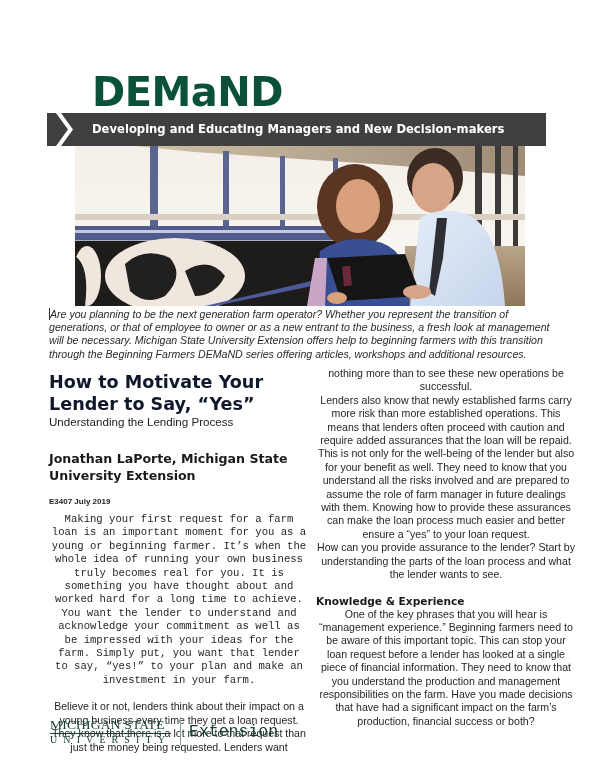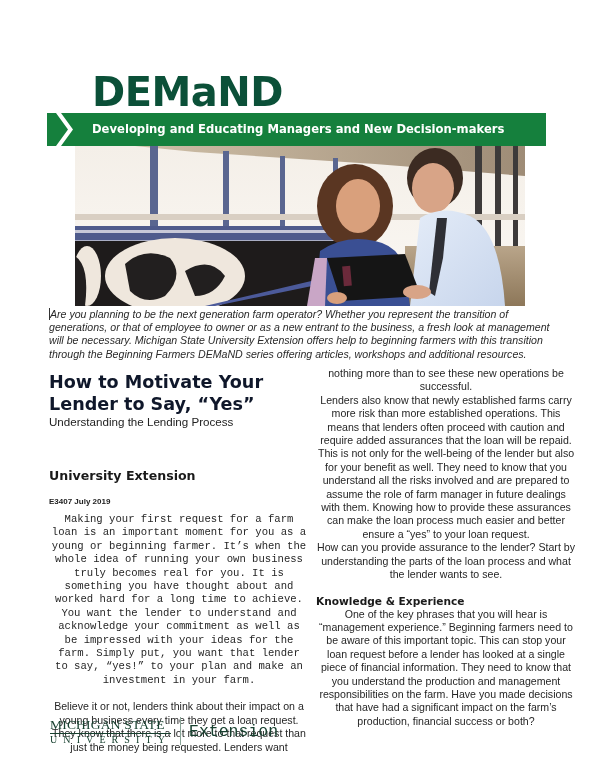--- a/index.html
+++ b/index.html
@@ -1,21 +1,21 @@
 <!DOCTYPE html>
 <html><head>
 <meta charset="utf-8">
 <style>
   html, body { margin: 0; padding: 0; background: #ffffff; }
   body { width: 600px; height: 779px; position: relative; overflow: hidden; font-family: "Liberation Sans", sans-serif; color: #1f1f1f; }
   .abs { position: absolute; }
 
   
   .brand-title { left: 92px; top: 72px; font-family: "DejaVu Sans", sans-serif; font-weight: bold; font-size: 40px; line-height: 40px; color: #0b5038; letter-spacing: -0.5px; }
-  .banner { left: 47px; top: 113px; width: 499px; height: 33px; background: #15803d; }
+  .banner { left: 47px; top: 113px; width: 499px; height: 33px; background: #404040; }
   .banner-chevron { position: absolute; left: 0; top: 0; width: 30px; height: 33px; }
   .banner-text { position: absolute; left: 45px; top: 0; line-height: 33px; font-family: "DejaVu Sans", sans-serif; font-weight: bold; font-size: 11.6px; color: #ffffff; white-space: nowrap; }
 
   
   .photo { left: 75px; top: 146px; width: 450px; height: 160px; overflow: hidden; }
   .photo svg { display: block; }
 
   
   .intro { left: 49px; top: 308px; width: 510px; font-style: italic; font-size: 10.6px; line-height: 13.2px; color: #2a2a2a; }
   .intro .cursor { display: inline-block; width: 1px; height: 12px; background: #333; vertical-align: -2px; margin-right: 0; }
@@ -125,21 +125,21 @@
 
 <div class="abs intro"><span class="cursor"></span><span>Are you planning to be the next generation farm operator? Whether you represent the transition of generations, or that of employee to owner or as a new entrant to the business, a fresh look at management will be necessary. Michigan State University Extension offers help to beginning farmers with this transition through the Beginning Farmers DEMaND series offering articles, workshops and additional resources.</span></div>
 
 <div class="abs col-left">
   <h1 class="article-title">
     <span>How to Motivate Your</span><br>
     <span>Lender to Say, “Yes”</span>
   </h1>
   <p class="article-subtitle">Understanding the Lending Process</p>
   <p class="author">
-    <br>
+    <span>Jonathan LaPorte, Michigan State</span><br>
     <span>University Extension</span>
   </p>
   <p class="pubcode">E3407 July 2019</p>
   <p class="para first">Making your first request for a farm loan is an important moment for you as a young or beginning farmer. It’s when the whole idea of running your own business truly becomes real for you. It is something you have thought about and worked hard for a long time to achieve. You want the lender to understand and acknowledge your commitment as well as be impressed with your ideas for the farm. Simply put, you want that lender to say, “yes!” to your plan and make an investment in your farm.</p>
   <p class="para">Believe it or not, lenders think about their impact on a young business every time they get a loan request. They know that there is a lot more to that request than just the money being requested. Lenders want</p>
 </div>
 
 <div class="abs col-right">
   <p class="para">nothing more than to see these new operations be successful.</p>
   <p class="para">Lenders also know that newly established farms carry more risk than more established operations. This means that lenders often proceed with caution and require added assurances that the loan will be repaid. This is not only for the well-being of the lender but also for your benefit as well. They need to know that you understand all the risks involved and are prepared to assume the role of farm manager in future dealings with them. Knowing how to provide these assurances can make the loan process much easier and better ensure a “yes” to your loan request.</p>

